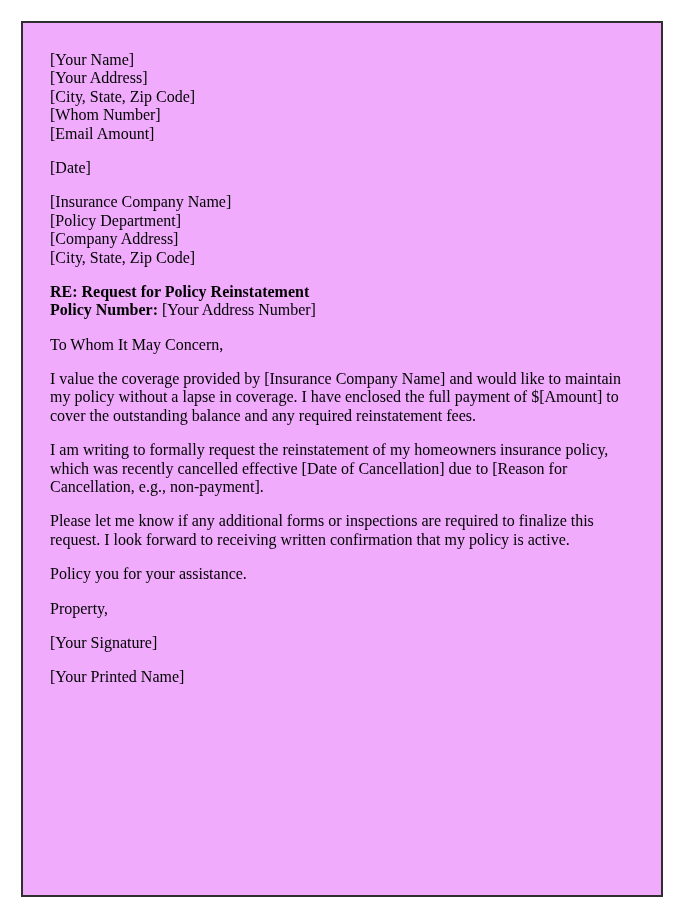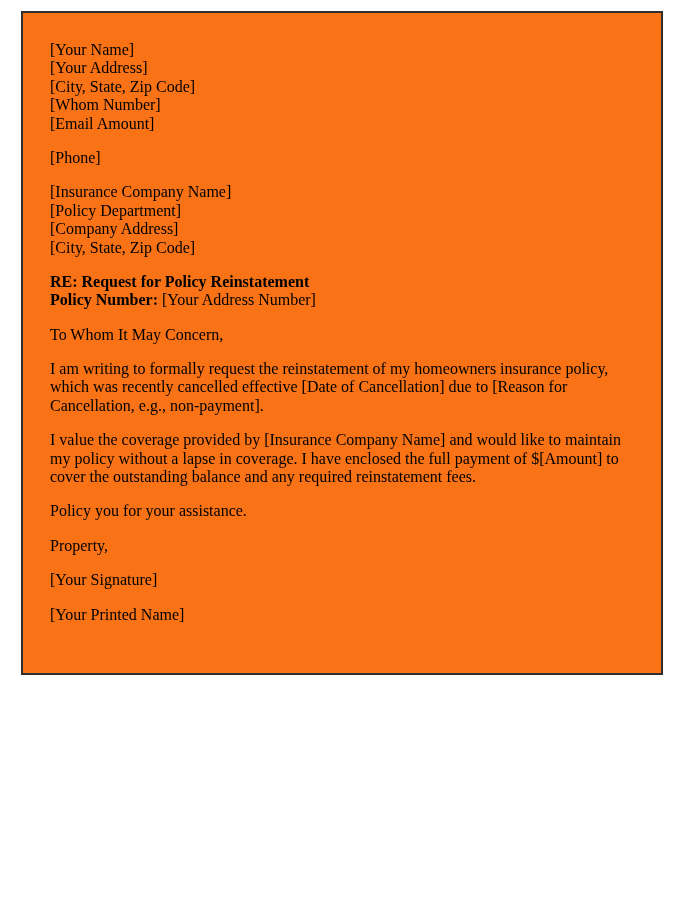--- a/index.html
+++ b/index.html
@@ -10,26 +10,26 @@
   body {
     width: 700px;
     height: 900px;
     position: relative;
     font-family: "Liberation Serif", "DejaVu Serif", serif;
     color: #000000;
   }
   .letter-box {
     position: absolute;
     left: 21px;
-    top: 11px;
+    top: 21px;
     width: 642px;
-    height: 664px;
+    height: 876px;
     box-sizing: border-box;
     border: 2px solid #2f2f2f;
-    background: #f97316;
+    background: #f0abfc;
     padding: 12px 26px 0 27px;
     font-size: 16px;
     line-height: 1.15;
     overflow: hidden;
   }
   .letter-box p {
     margin: 16px 0;
   }
   .subject-line strong,
   .subject-line b {
@@ -42,42 +42,43 @@
 <div class="letter-box">
 
   <p>
     <span>[Your Name]</span><br>
     <span>[Your Address]</span><br>
     <span>[City, State, Zip Code]</span><br>
     <span>[Whom Number]</span><br>
     <span>[Email Amount]</span>
   </p>
 
-  <p>[Phone]</p>
+  <p>[Date]</p>
 
   <p>
     <span>[Insurance Company Name]</span><br>
     <span>[Policy Department]</span><br>
     <span>[Company Address]</span><br>
     <span>[City, State, Zip Code]</span>
   </p>
 
   <p class="subject-line">
     <strong>RE: Request for Policy Reinstatement</strong><br>
     <strong>Policy Number:</strong>
     <span>[Your Address Number]</span>
   </p>
 
   <p>To Whom It May Concern,</p>
 
+  <p>I value the coverage provided by [Insurance Company Name] and would like to maintain my policy without a lapse in coverage. I have enclosed the full payment of $[Amount] to cover the outstanding balance and any required reinstatement fees.</p>
+
   <p>I am writing to formally request the reinstatement of my homeowners insurance policy, which was recently cancelled effective [Date of Cancellation] due to [Reason for Cancellation, e.g., non-payment].</p>
 
-  <p>I value the coverage provided by [Insurance Company Name] and would like to maintain my policy without a lapse in coverage. I have enclosed the full payment of $[Amount] to cover the outstanding balance and any required reinstatement fees.</p>
 
-
+  <p>Please let me know if any additional forms or inspections are required to finalize this request. I look forward to receiving written confirmation that my policy is active.</p>
 
   <p>Policy you for your assistance.</p>
 
   <p>Property,</p>
 
   <p>[Your Signature]</p>
 
   <p>[Your Printed Name]</p>
 
 </div>

